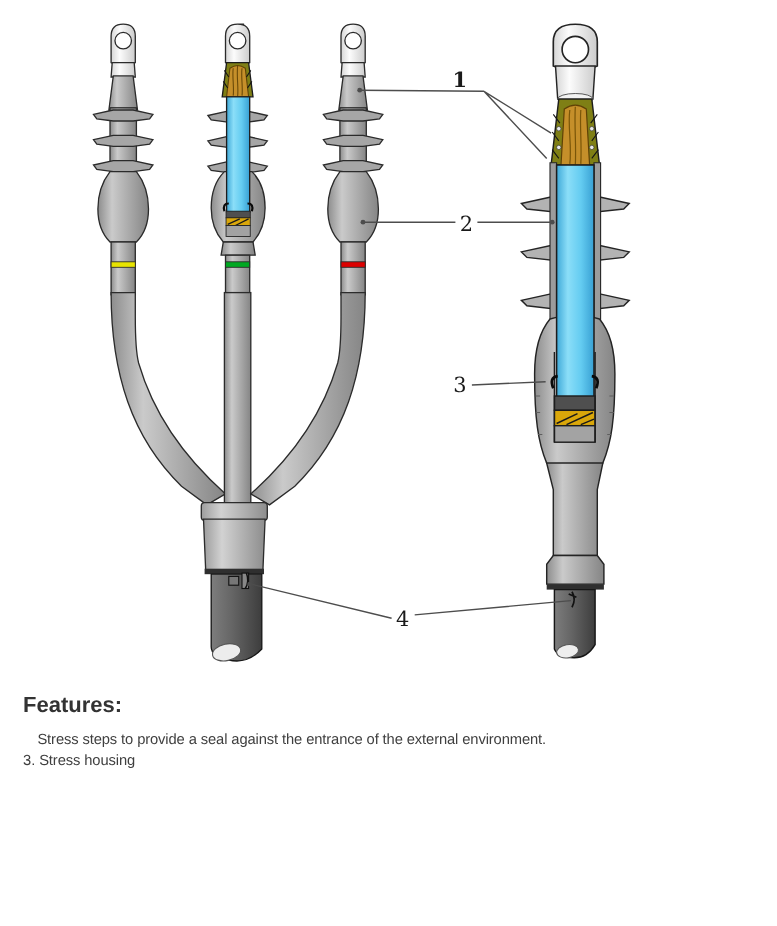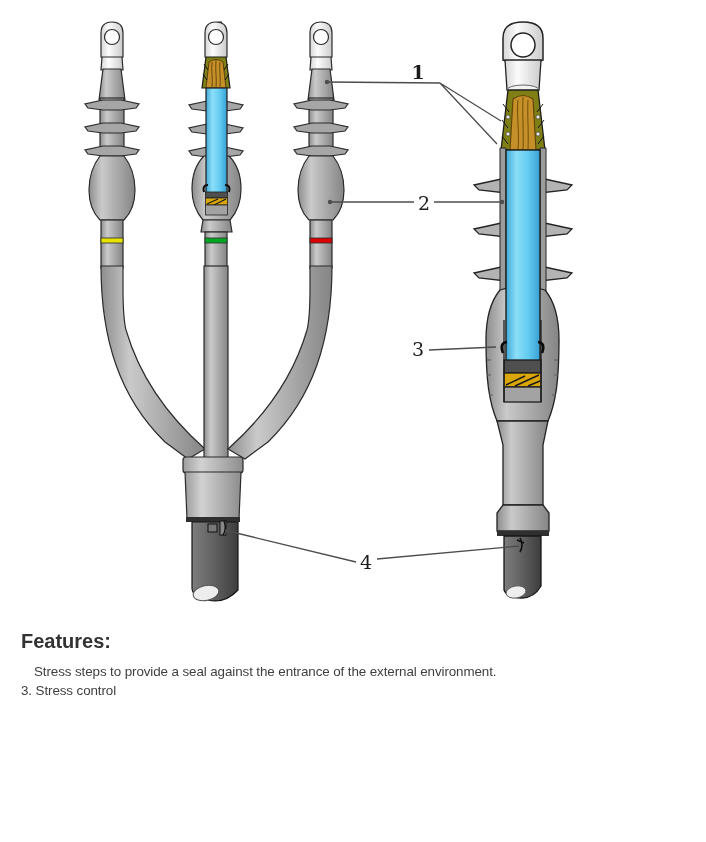--- a/index.html
+++ b/index.html
@@ -187,18 +187,18 @@
 
 <section id="features">
   <h2>Features:</h2>
 
   <div class="feat">
     <div class="desc">Stress steps to provide a seal against the entrance of the external environment.</div>
   </div>
 
 
   <div class="feat">
-    <div class="trow"><span class="num">3.</span> <span>Stress control</span></div>
+    <div class="trow"><span class="num">3.</span> <span>Stress housing</span></div>
   </div>
 
   <div class="feat">
   </div>
 </section>
 
 </body></html>

